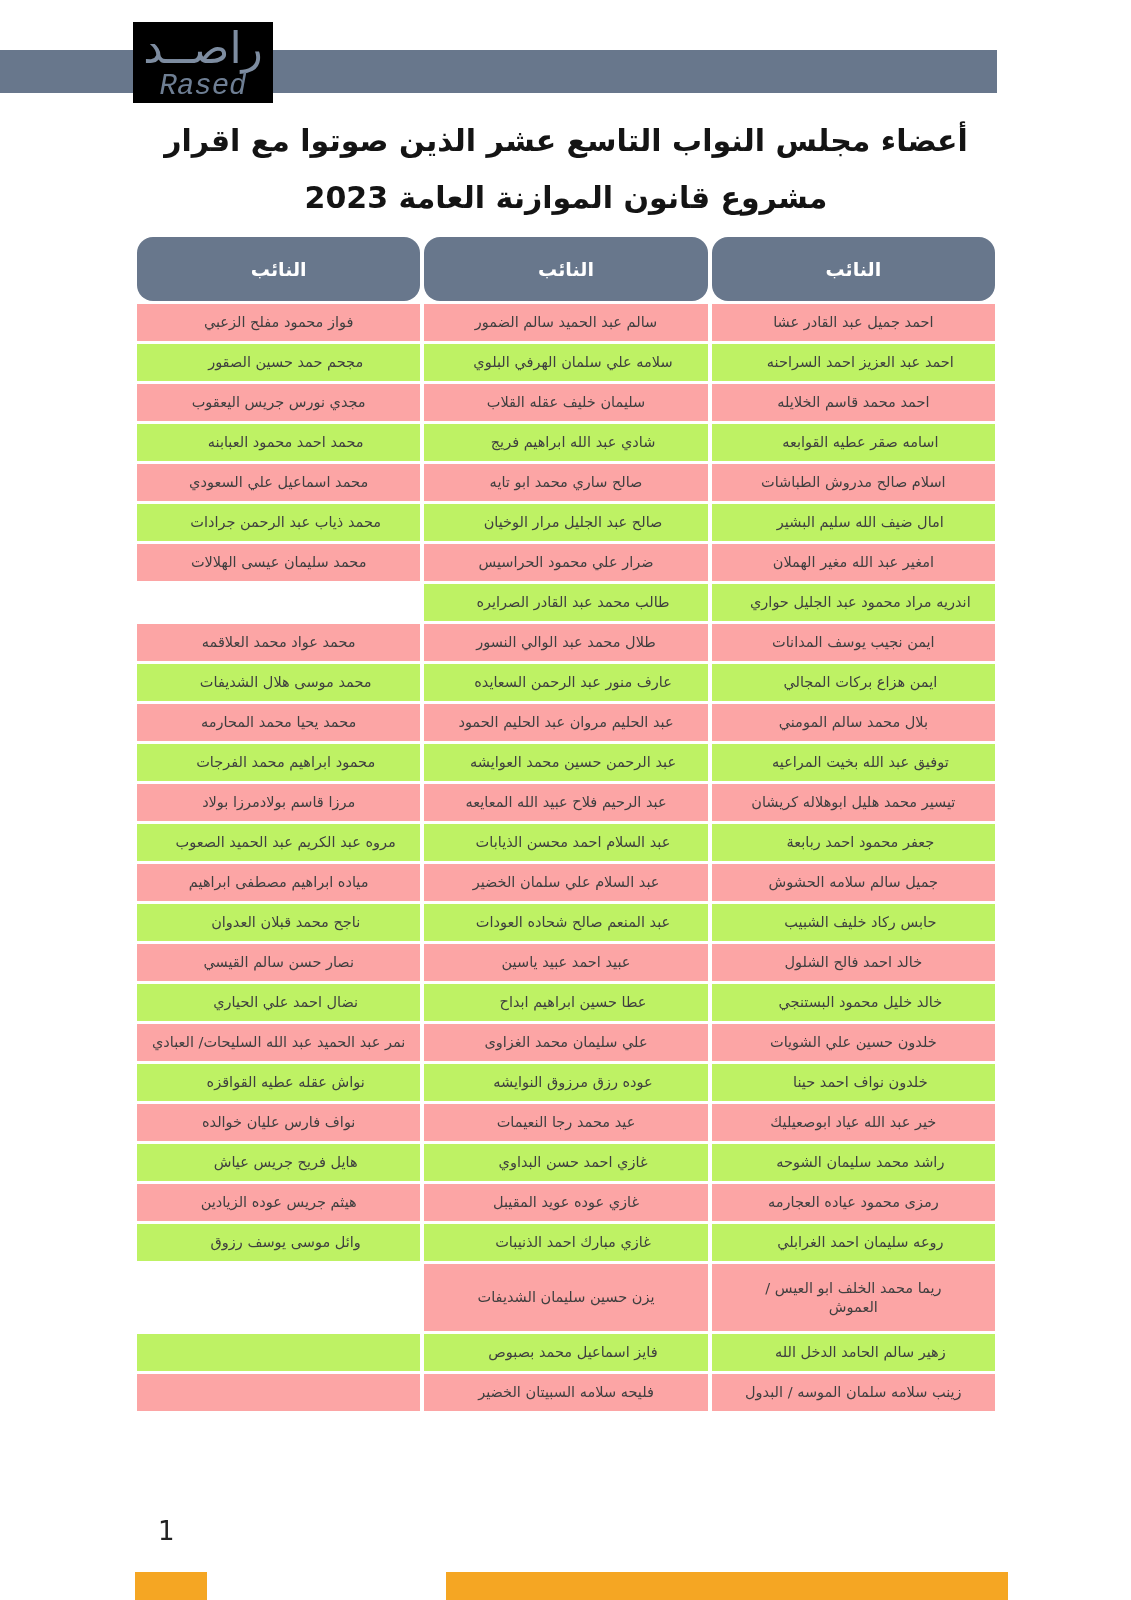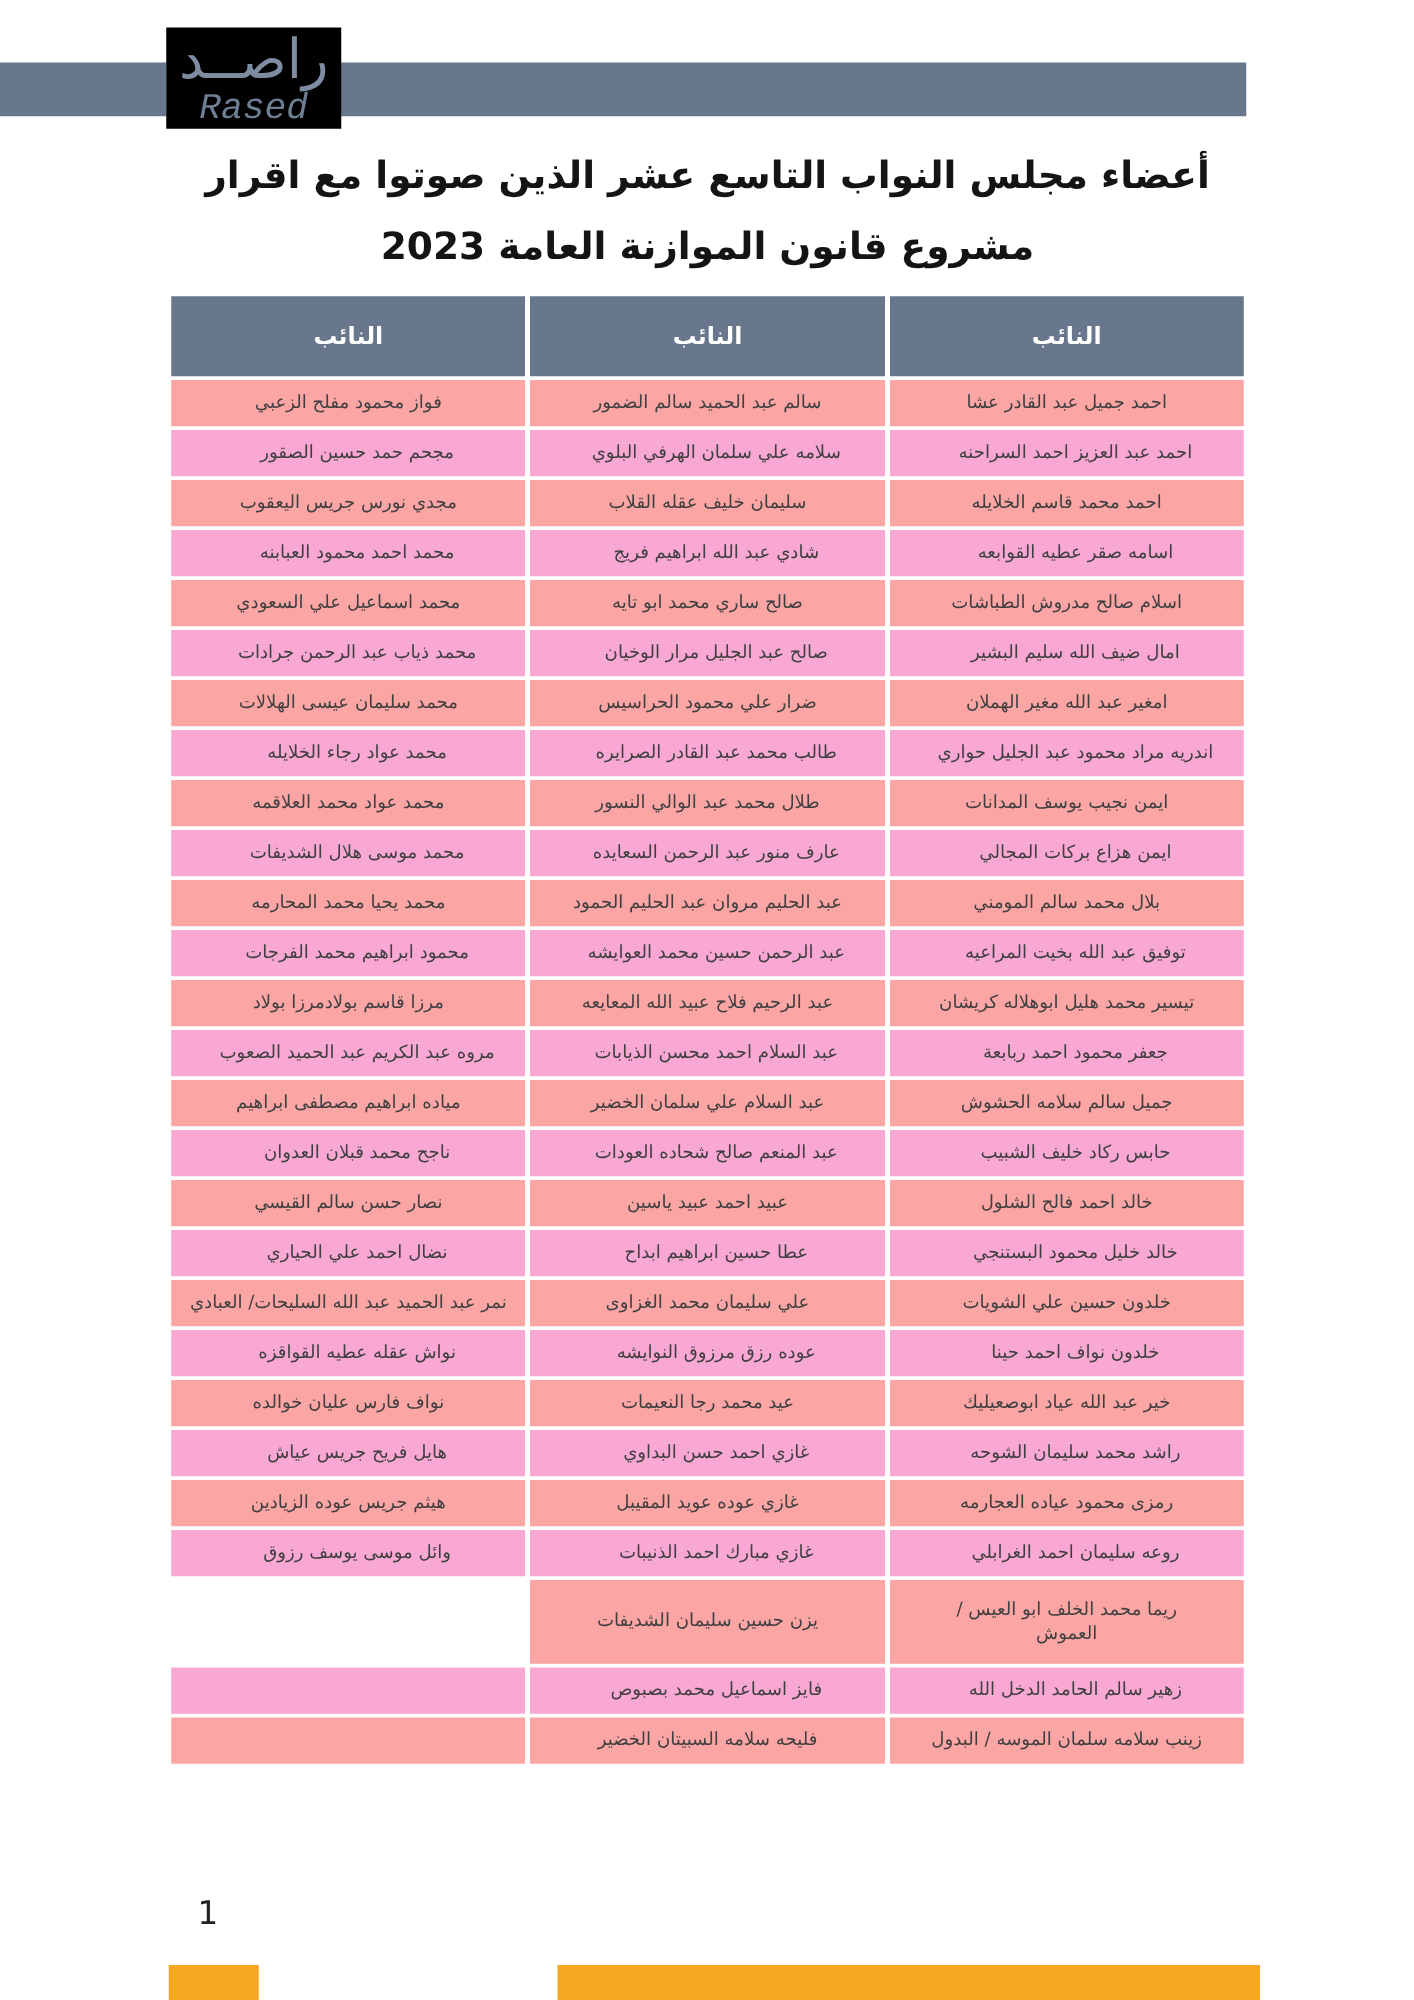--- a/index.html
+++ b/index.html
@@ -16,28 +16,28 @@
   .logo-ar{color:#7D8CA0;font-size:44px;line-height:1.1;direction:rtl;}
   .logo-en{font-family:Liberation Mono, monospace;font-style:italic;font-size:29px;color:#6E7E93;line-height:1;margin-top:0px;}
   
   .title{position:absolute;left:137px;top:112px;width:858px;text-align:center;direction:rtl;
          font-weight:bold;color:#141414;font-size:30px;line-height:1.9;}
   .title .t2{letter-spacing:0.2px;}
   
   .thead{position:absolute;left:137px;top:237px;width:858px;display:grid;
          grid-template-columns:repeat(3,1fr);column-gap:4px;direction:rtl;}
   .thcell{background:#68778C;color:#ffffff;height:64px;display:flex;align-items:center;
-          justify-content:center;font-size:19px;font-weight:bold;}
+          justify-content:center;font-size:19px;font-weight:bold;border-radius:16px;}
   .tbody{position:absolute;left:137px;top:304px;width:858px;display:flex;flex-direction:column;row-gap:3px;}
   .trow{display:grid;grid-template-columns:repeat(3,1fr);column-gap:4px;direction:rtl;height:37px;}
   .trow.tall{height:67px;}
   .tcell{display:flex;align-items:center;justify-content:center;font-size:14.5px;color:#3F3F3F;
          white-space:pre-line;text-align:center;padding:0 8px;line-height:1.25;overflow:hidden;}
   .tcell.odd{background:#fca5a5;}
-  .tcell.even{background:#f9a8d4;padding-left:22px;}
+  .tcell.even{background:#bef264;padding-left:22px;}
   
   .page-num{position:absolute;left:158px;top:1516px;font-size:26px;color:#222222;}
   .orange-sm{position:absolute;left:135px;top:1572px;width:72px;height:28px;background:#F5A623;}
   .orange-lg{position:absolute;left:446px;top:1572px;width:562px;height:28px;background:#F5A623;}
 </style>
 </head>
 <body>
 
 <div class="band band-left"></div>
 <div class="band band-right"></div>
@@ -90,21 +90,20 @@
       <div class="tcell even">محمد ذياب عبد الرحمن جرادات</div>
     </div>
     <div class="trow">
       <div class="tcell odd">امغير عبد الله مغير الهملان</div>
       <div class="tcell odd">ضرار علي محمود الحراسيس</div>
       <div class="tcell odd">محمد سليمان عيسى الهلالات</div>
     </div>
     <div class="trow">
       <div class="tcell even">اندريه مراد محمود عبد الجليل حواري</div>
       <div class="tcell even">طالب محمد عبد القادر الصرايره</div>
-      <div class="tcell even">محمد عواد رجاء الخلايله</div>
     </div>
     <div class="trow">
       <div class="tcell odd">ايمن نجيب يوسف المدانات</div>
       <div class="tcell odd">طلال محمد عبد الوالي النسور</div>
       <div class="tcell odd">محمد عواد محمد العلاقمه</div>
     </div>
     <div class="trow">
       <div class="tcell even">ايمن هزاع بركات المجالي</div>
       <div class="tcell even">عارف منور عبد الرحمن السعايده</div>
       <div class="tcell even">محمد موسى هلال الشديفات</div>

